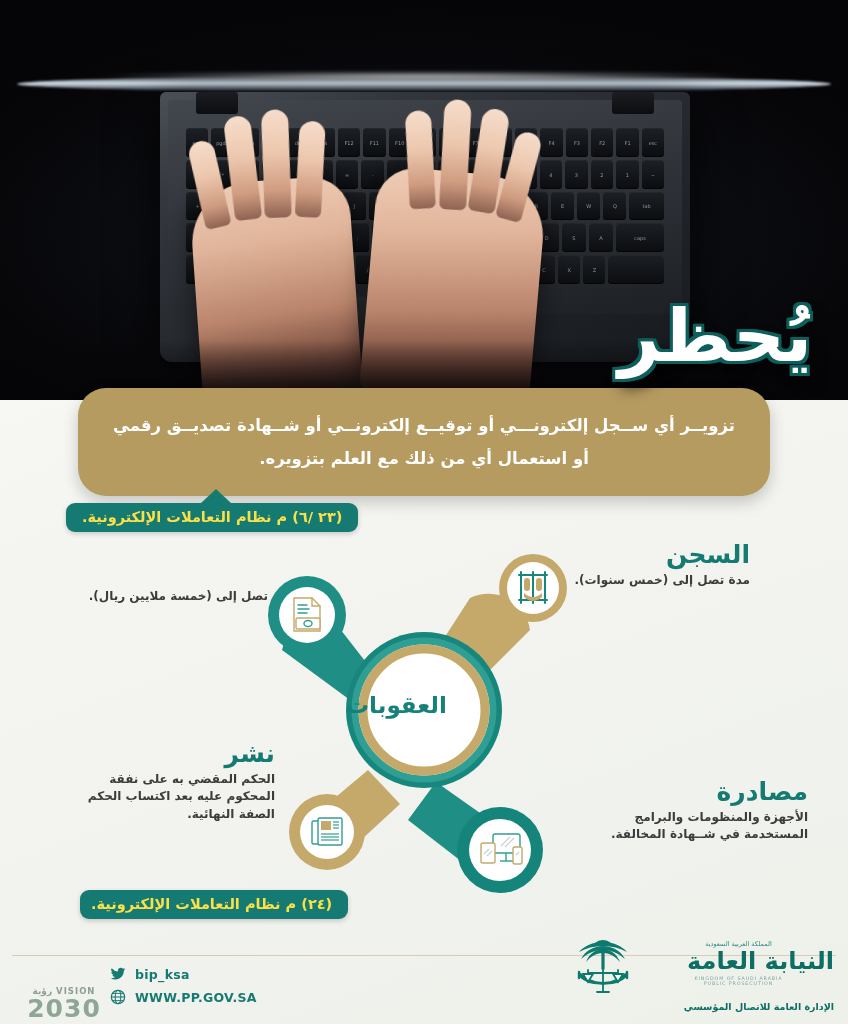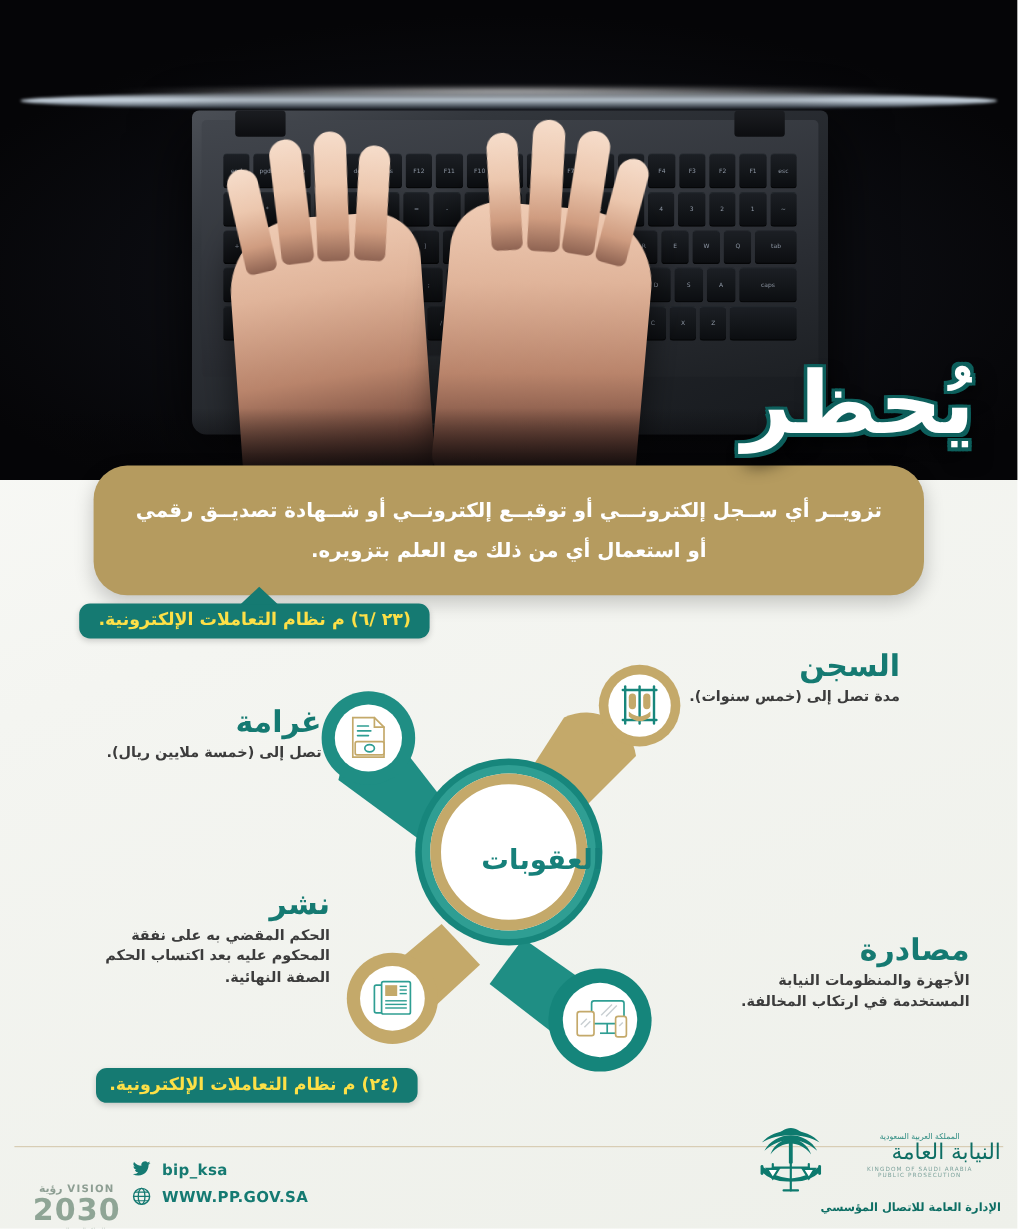--- a/index.html
+++ b/index.html
@@ -161,21 +161,21 @@
   .v2030 .v-num{ font-size:25px; font-weight:bold; color:#8fa596; letter-spacing:1px; line-height:1; }
   .v2030 .v-sub{ font-size:4.6px; color:#9fae9f; line-height:1.35; margin-top:3px; letter-spacing:.2px; }
   .contact{ position:absolute; left:110px; top:966px; z-index:6; direction:ltr; }
   .contact-row{ display:flex; align-items:center; gap:9px; margin-bottom:7px; }
   .contact-row span.txt{ font-size:12.5px; font-weight:bold; color:#157a72; letter-spacing:.3px; }
 
   .pp-logo{ position:absolute; right:14px; top:930px; z-index:6; direction:rtl; text-align:right; }
   .pp-top{ display:flex; align-items:center; justify-content:flex-end; gap:9px; }
   .pp-words{ text-align:center; color:#0f6f66; }
   .pp-words .w1{ font-size:6.5px; letter-spacing:.4px; color:#2d8b80; }
-  .pp-words .w2{ font-size:18px; font-weight:normal; line-height:1.15; color:#0d6e64;margin-left:44px; }
+  .pp-words .w2{ font-size:24px; font-weight:bold; line-height:1.15; color:#0d6e64;margin-left:44px; }
   .pp-words .w3{ font-size:4.8px; letter-spacing:.9px; color:#7fa49e; margin-top:1px; }
   .pp-words .w4{ font-size:4.8px; letter-spacing:.9px; color:#7fa49e; }
   .pp-bottom{ font-size:9.5px; font-weight:bold; color:#0d6e64; margin-top:5px; }
 
   .tw-icon, .globe-icon{ width:16px; height:16px; display:block; }
 </style>
 </head>
 <body>
 
 <div id="page">
@@ -421,41 +421,40 @@
               <line x1="-16" y1="4" x2="-11" y2="-1"></line>
               <line x1="-13" y1="6" x2="-8" y2="1"></line>
               <line x1="16" y1="5" x2="19" y2="2"></line>
             </g>
           </g>
         </g>
       </g>
     </svg>
 
     
-    <div style="position:absolute;left:346px;top:184px;width:156px;text-align:right;direction:rtl;" class="center-text">العقوبات</div>
+    <div style="position:absolute;left:346px;top:172px;width:156px;text-align:left;direction:rtl;" class="center-text">العقوبات</div>
   </div>
 
   <div class="lbl lbl-prison">
     <h3>السجن</h3>
     <p>مدة تصل إلى (خمس سنوات).</p>
   </div>
 
   <div class="lbl lbl-fine">
-    <h3>غرامة</h3>
     <p>تصل إلى (خمسة ملايين ريال).</p>
   </div>
 
   <div class="lbl lbl-publish">
     <h3>نشر</h3>
     <p>الحكم المقضي به على نفقة المحكوم عليه بعد اكتساب الحكم الصفة النهائية.</p>
   </div>
 
   <div class="lbl lbl-confisc">
     <h3>مصادرة</h3>
-    <p>الأجهزة والمنظومات النيابة المستخدمة في ارتكاب المخالفة.</p>
+    <p>الأجهزة والمنظومات والبرامج المستخدمة في شــهادة المخالفة.</p>
   </div>
 
   <div class="footer-rule"></div>
 
   <div class="v2030">
     <div class="v-top">
       <span>VISION</span>
       <span style="font-size:9px;">رؤية</span>
     </div>
     <div class="v-num">2030</div>

